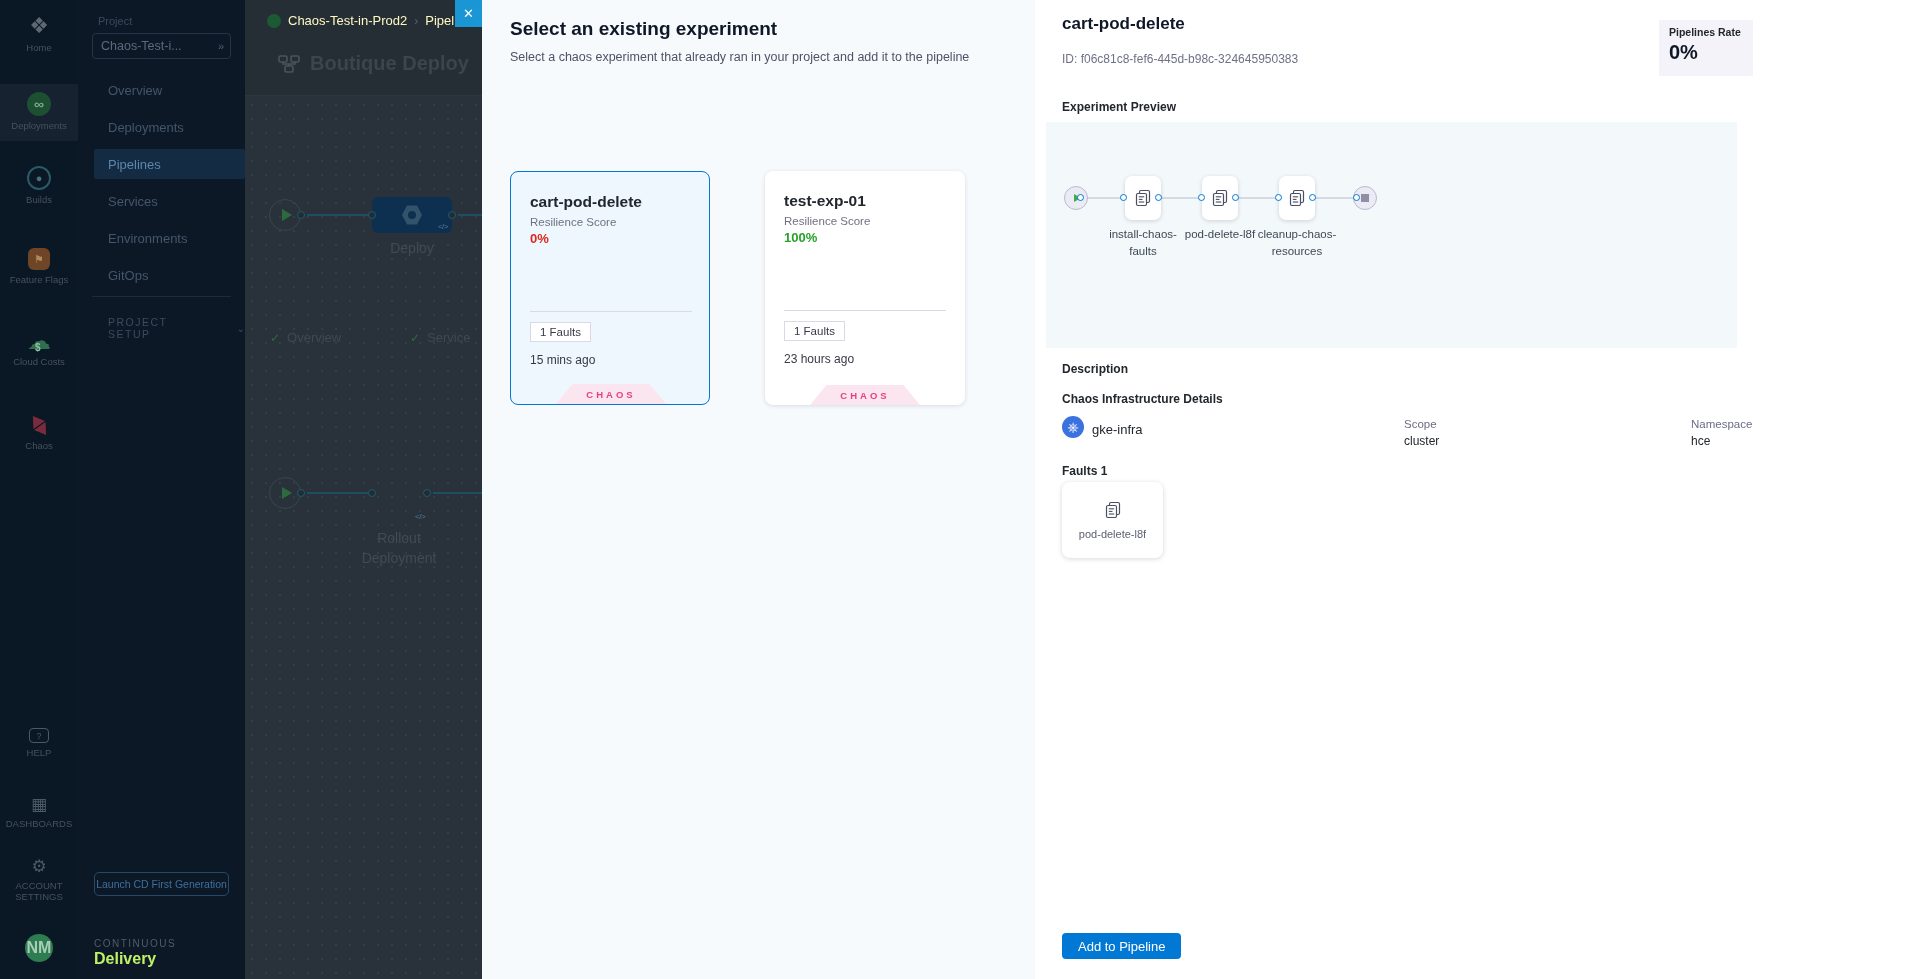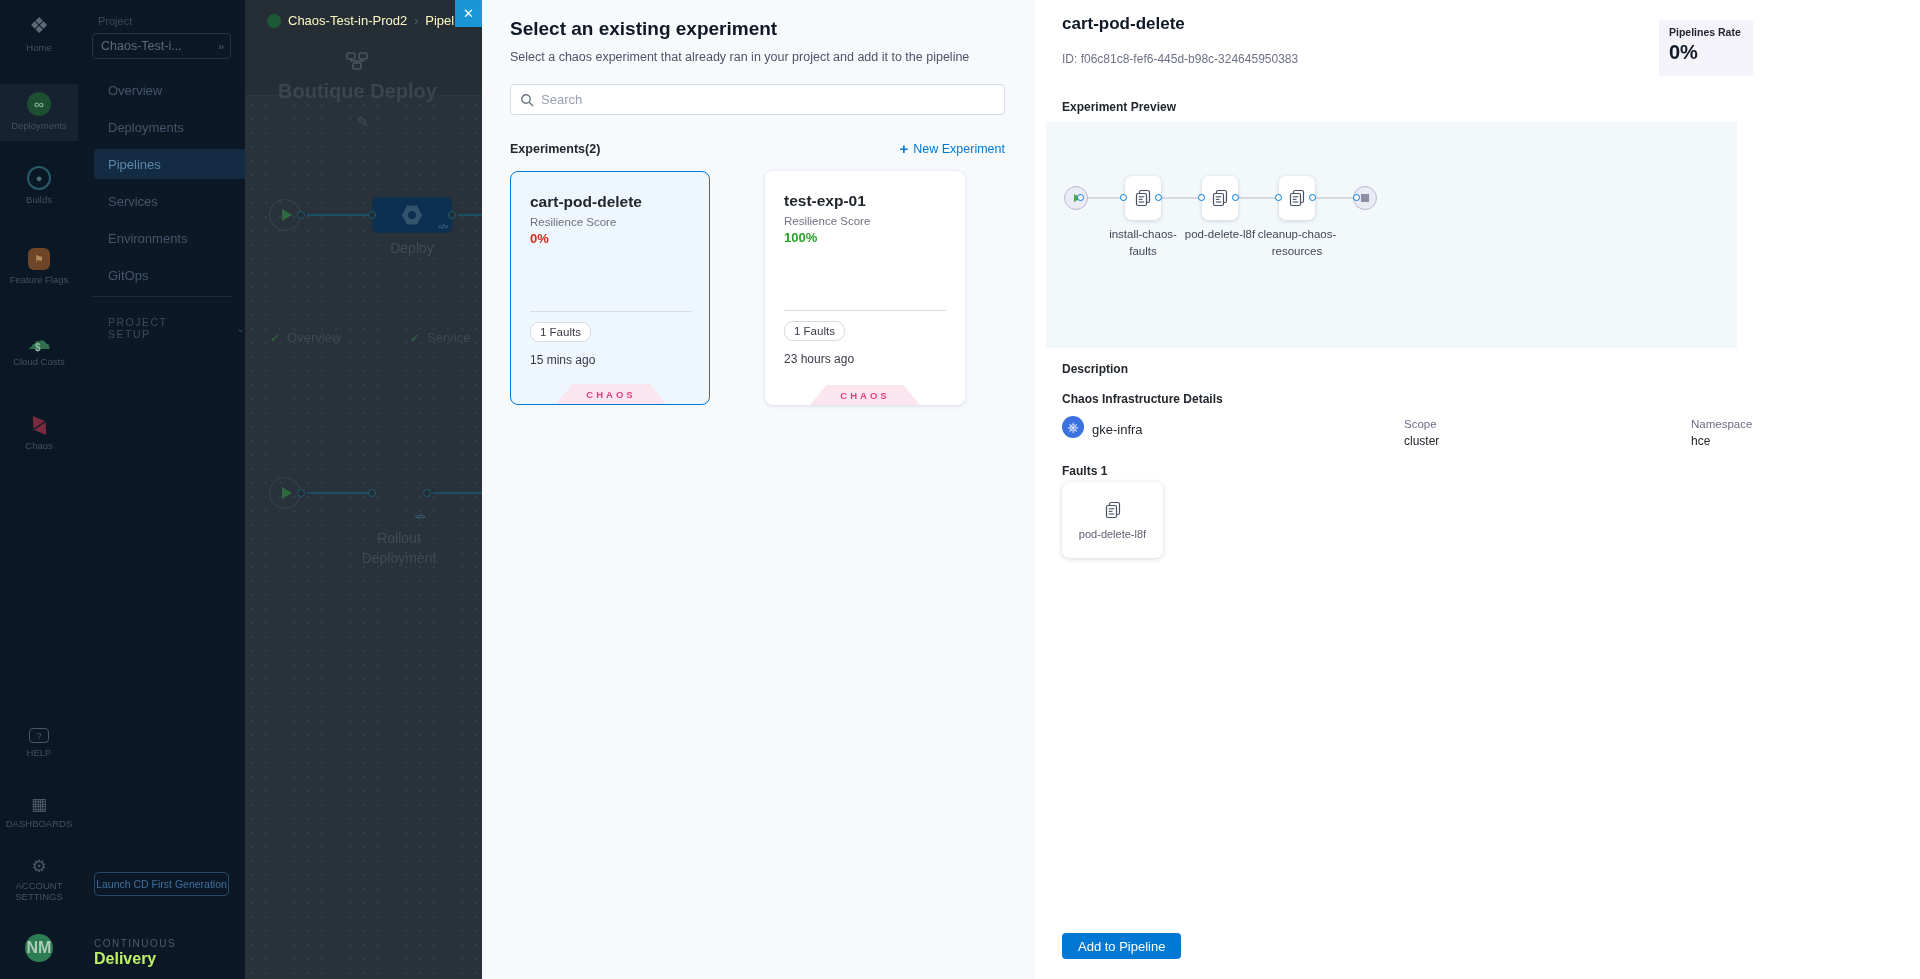--- a/index.html
+++ b/index.html
@@ -47,21 +47,21 @@
   
   .canvas { position:absolute; left:245px; top:0; right:0; height:979px;
     background-color:#29323a;
     background-image:radial-gradient(#333e47 1px, transparent 1px);
     background-size:14px 14px; z-index:1; }
   .canvas-header { position:absolute; left:0; top:0; right:0; height:96px; background:#252e35; border-bottom:1px solid #2c363d; }
   .crumbs { position:absolute; left:22px; top:13px; display:flex; align-items:center; gap:7px; font-size:13px; }
   .crumb-proj-ic { width:14px; height:14px; border-radius:50%; background:#1c5a36; }
   .crumb a { color:#fef9c3; text-decoration:none; cursor:pointer;text-align:center; }
   .crumb-sep { color:#56606b; font-size:12px; }
-  .title-row { position:absolute; left:33px; top:52px; display:flex; align-items:center; gap:10px;flex-direction:column; }
+  .title-row { position:absolute; left:33px; top:52px; display:flex; align-items:center; gap:10px; }
   .title-ic { width:22px; height:18px; }
   .canvas-title { font-size:20px; font-weight:bold; color:#3c454e; }
   .pencil { color:#434c55; font-size:15px; margin-left:10px; cursor:pointer; }
 
   .play-circle { position:absolute; width:32px; height:32px; border-radius:50%; border:1px solid #3a444d; display:flex; align-items:center; justify-content:center; cursor:pointer; }
   .play-tri { width:0; height:0; border-style:solid; border-width:6px 0 6px 10px; border-color:transparent transparent transparent #2d6b3f; margin-left:3px; }
   .cdot { position:absolute; width:8px; height:8px; border-radius:50%; border:1.5px solid #1c5a74; background:#222c33; }
   .cline { position:absolute; height:2px; background:#1d4f63; }
   .stage-node { position:absolute; left:127px; top:197px; width:80px; height:36px; background:#0d3050; border-radius:6px; display:flex; align-items:center; justify-content:center; cursor:pointer; }
   .hexa { width:20px; height:20px; clip-path:polygon(25% 3%, 75% 3%, 100% 50%, 75% 97%, 25% 97%, 0% 50%); background:#33536d; position:relative; }
@@ -90,21 +90,21 @@
   .new-exp { font-size:12.5px; color:#0278d5; display:flex; align-items:center; gap:5px; cursor:pointer; }
   .new-exp .plus { font-size:15px; font-weight:bold; }
 
   .exp-card { position:absolute; top:171px; width:200px; height:234px; border-radius:8px; cursor:pointer; overflow:hidden; }
   .exp-card.sel { left:28px; background:#eef7fd; border:1px solid #0278d5; }
   .exp-card.plain { left:283px; background:#ffffff; box-shadow:0 1px 4px rgba(40,41,61,.14); }
   .exp-card .nm { position:absolute; left:19px; top:21px; font-size:15.5px; font-weight:bold; color:#22272d; }
   .exp-card .rs { position:absolute; left:19px; top:44px; font-size:11.5px; color:#6f7183; }
   .exp-card .sc { position:absolute; left:19px; top:59px; font-size:13px; font-weight:bold; }
   .exp-card .dv { position:absolute; left:19px; top:139px; width:162px; height:1px; background:#d9dae6; }
-  .exp-card .fbadge { position:absolute; left:19px; top:150px; font-size:11.5px; color:#383946; background:#fff; border:1px solid #d9dae6; border-radius:9px; padding:3px 9px; }
+  .exp-card .fbadge { position:absolute; left:19px; top:150px; font-size:11.5px; color:#383946; background:#fff; border:1px solid #d9dae6; border-radius:0; padding:3px 9px; }
   .exp-card .tago { position:absolute; left:19px; top:181px; font-size:12px; color:#383946; }
   .ribbon { position:absolute; left:45px; bottom:0; width:110px; height:20px; background:#fbe5ef; clip-path:polygon(0 100%, 15% 0, 85% 0, 100% 100%); display:flex; align-items:center; justify-content:center; }
   .ribbon span { font-size:9.5px; font-weight:bold; letter-spacing:3px; color:#e5417e; }
 
   
   .d-title { position:absolute; left:27px; top:14px; font-size:17px; font-weight:bold; color:#101828; }
   .d-id { position:absolute; left:27px; top:34px; font-size:12px; color:#6e7086;margin-top:18px; }
   .rate-box { position:absolute; left:624px; top:20px; width:94px; height:56px; background:#f3f3f9; padding:6px 10px; }
   .rate-box .rl { font-size:10.5px; font-weight:bold; color:#22272d; white-space:nowrap; }
   .rate-box .rv { font-size:20px; font-weight:bold; color:#101828; margin-top:3px; }
@@ -260,35 +260,21 @@
     <div class="stage-label" style="left:104px; top:550px; width:100px;">Deployment</div>
   </main>
 
   <section class="modal">
     <button class="modal-close">✕</button>
 
     <div class="pane-left">
       <h1 class="m-title">Select an existing experiment</h1>
       <div class="m-sub">Select a chaos experiment that already ran in your project and add it to the pipeline</div>
 
-      <div class="search-box">
-        <svg width="14" height="14" viewBox="0 0 14 14">
-          <circle cx="6" cy="6" r="4.2" fill="none" stroke="#6b7280" stroke-width="1.4"></circle>
-          <line x1="9.2" y1="9.2" x2="13" y2="13" stroke="#6b7280" stroke-width="1.4"></line>
-        </svg>
-        <input type="text" placeholder="Search" style="">
-      </div>
-
-      <div class="exp-row">
-        <span class="exp-count">Experiments(2)</span>
-        <span class="new-exp">
-          <span class="plus">+</span>
-          <span>New Experiment</span>
-        </span>
-      </div>
+
 
       <div class="exp-card sel">
         <div class="nm">cart-pod-delete</div>
         <div class="rs">Resilience Score</div>
         <div class="sc" style="color:#da291f">0%</div>
         <div class="dv"></div>
         <span class="fbadge">1 Faults</span>
         <div class="tago">15 mins ago</div>
         <div class="ribbon">
             <span>CHAOS</span>

